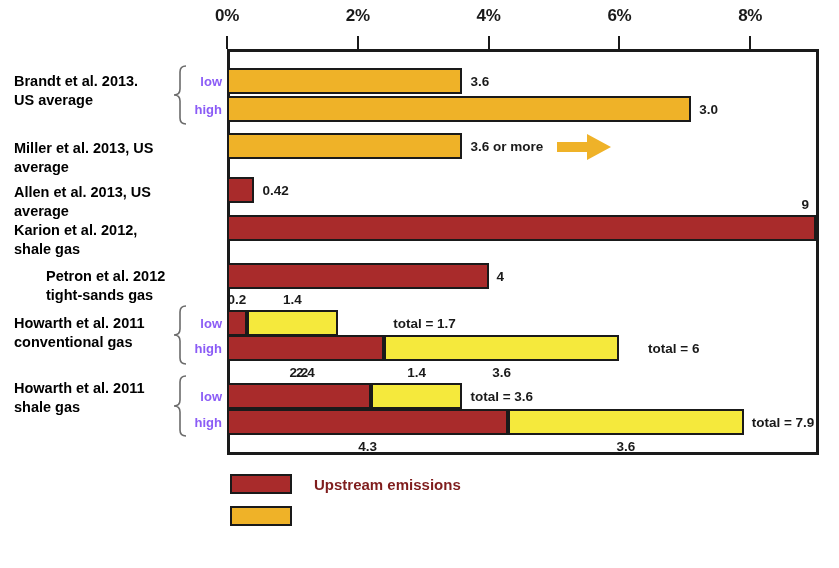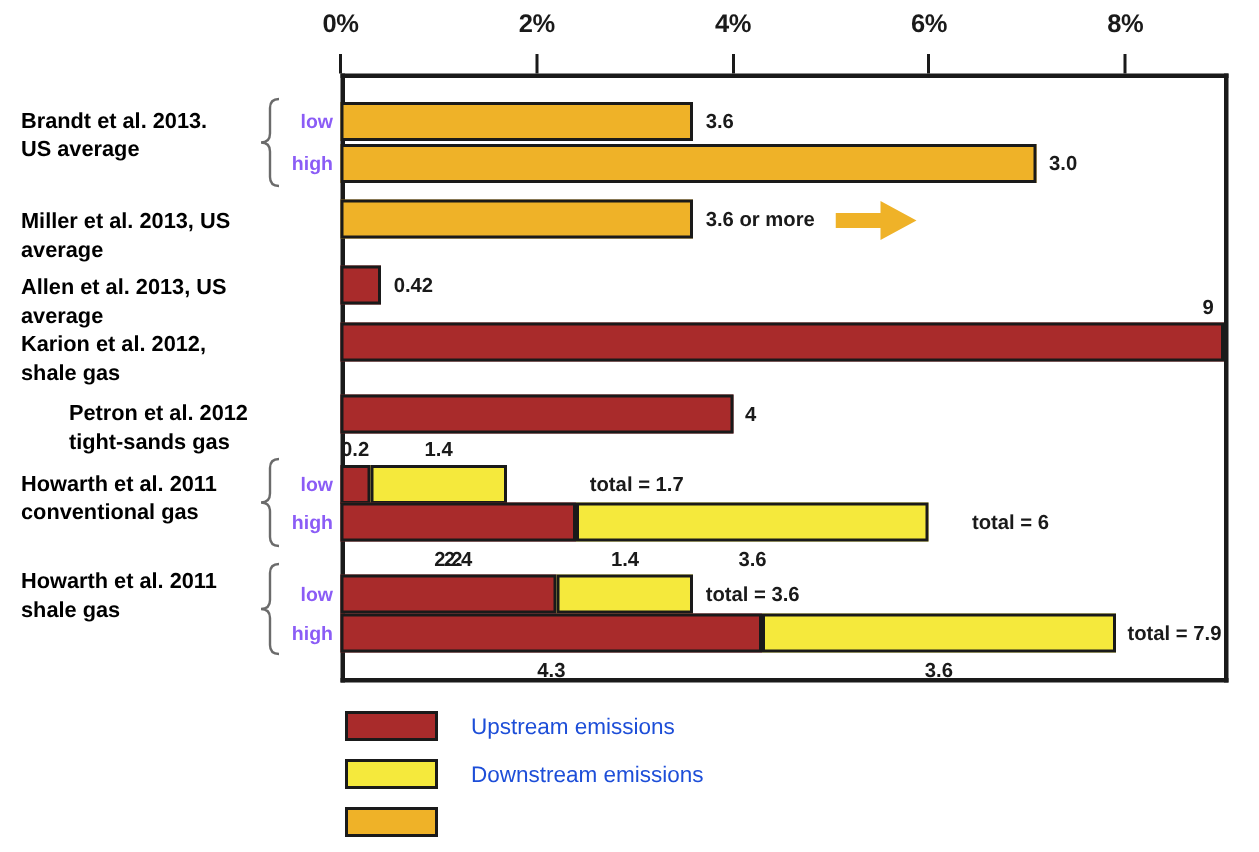--- a/index.html
+++ b/index.html
@@ -87,21 +87,21 @@
     height:28px;margin-bottom:4px;
   }
   .legend-swatch{
     width:62px;height:20px;
     border:2.5px solid #1a1a1a;
     box-sizing:border-box;
     margin-right:22px;
     flex:0 0 auto;
   }
   .legend-text{
-    font-size:15px;font-weight:normal;color:#1d4ed8;
+    font-size:15px;font-weight:bold;color:#7f1d1d;
     white-space:nowrap;
   }
 </style>
 </head>
 <body>
 
 <div id="chart-root">
 
   <div class="axis-labels" id="axis-labels">
       <div class="axis-tick-label" style="left: 227px;">0%</div>
@@ -204,21 +204,17 @@
       <div class="cat-label" style="left: 14px; top: 379px; width: 150px;">Howarth et al. 2011
 shale gas</div>
     </div>
 
   <div class="legend" id="legend">
       <div class="legend-item">
         <div class="legend-swatch" style="background: rgb(169, 43, 43);"></div>
         <div class="legend-text">Upstream emissions</div>
       </div>
       <div class="legend-item">
-        <div class="legend-swatch" style="background: rgb(245, 233, 60);"></div>
-        <div class="legend-text">Downstream emissions</div>
-      </div>
-      <div class="legend-item">
         <div class="legend-swatch" style="background: rgb(239, 178, 40);"></div>
       </div>
     </div>
 
 </div>
 
 </body></html>

